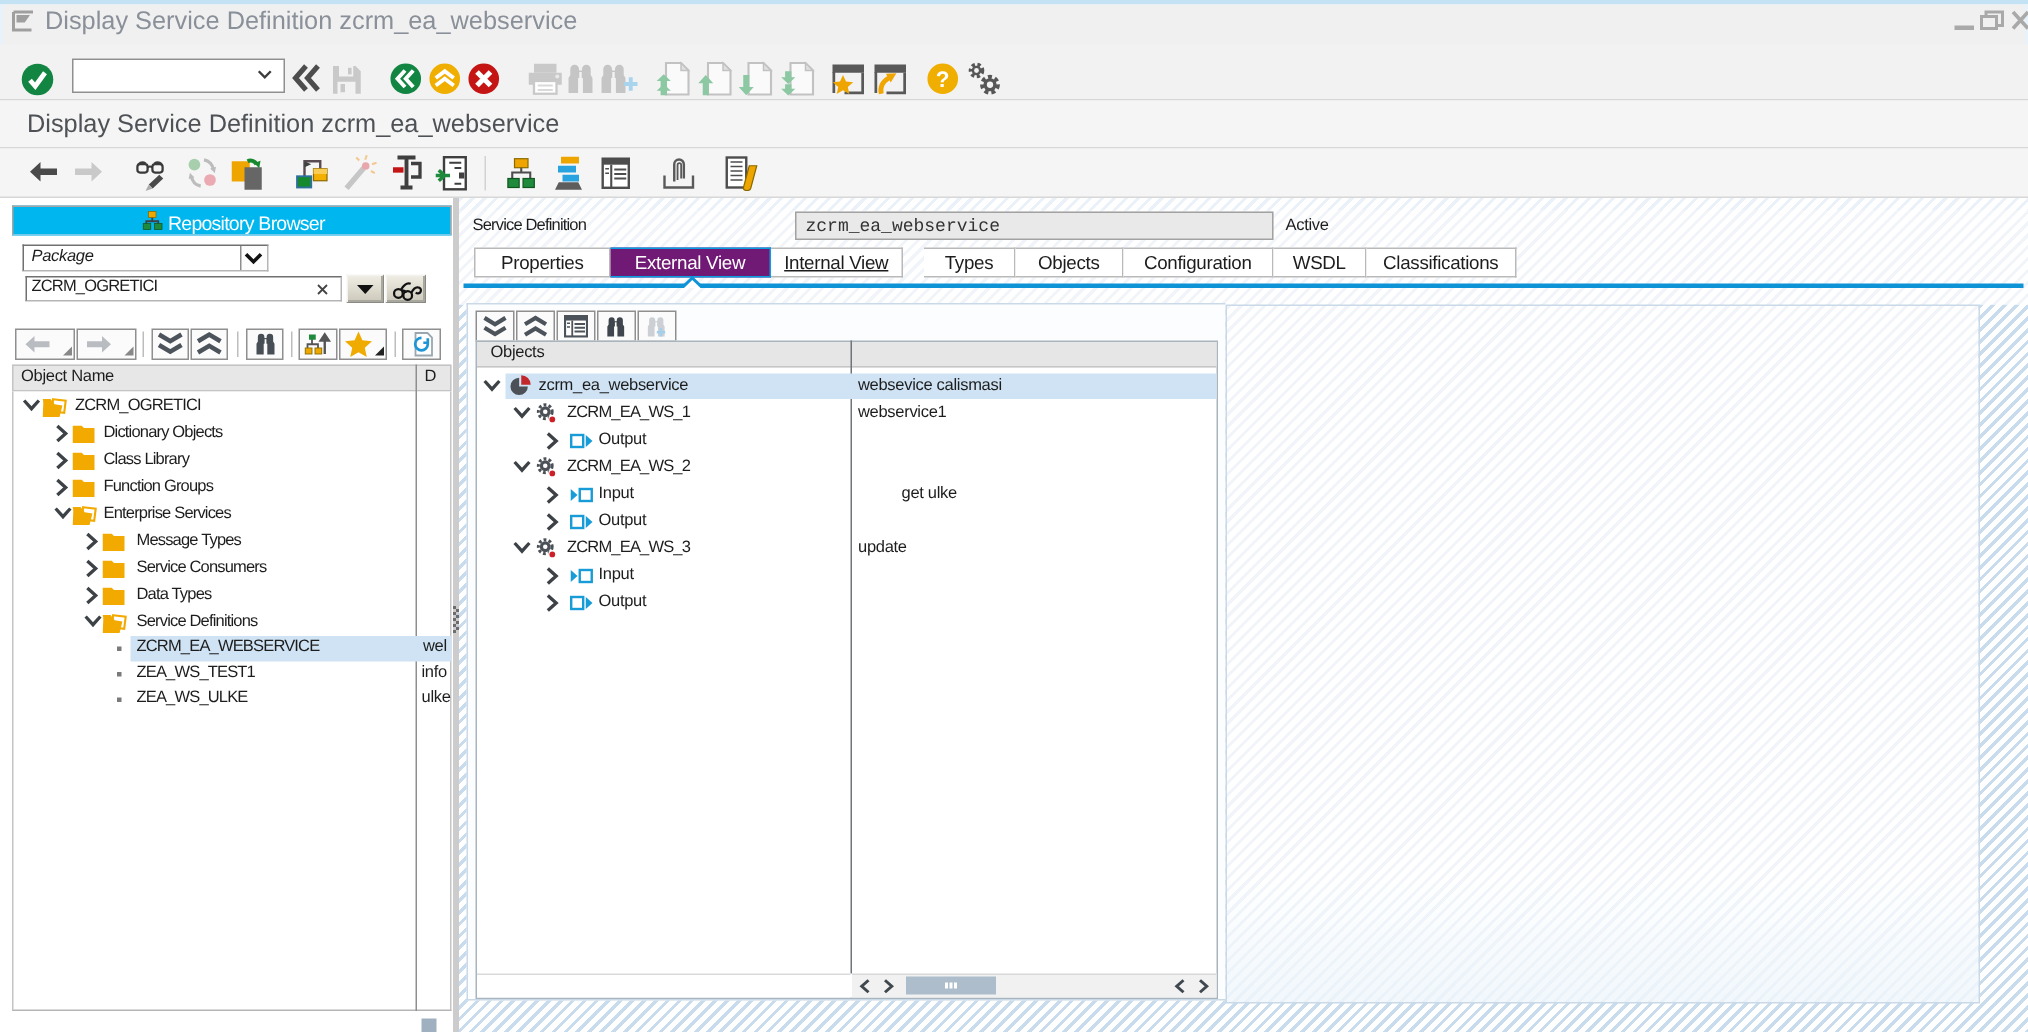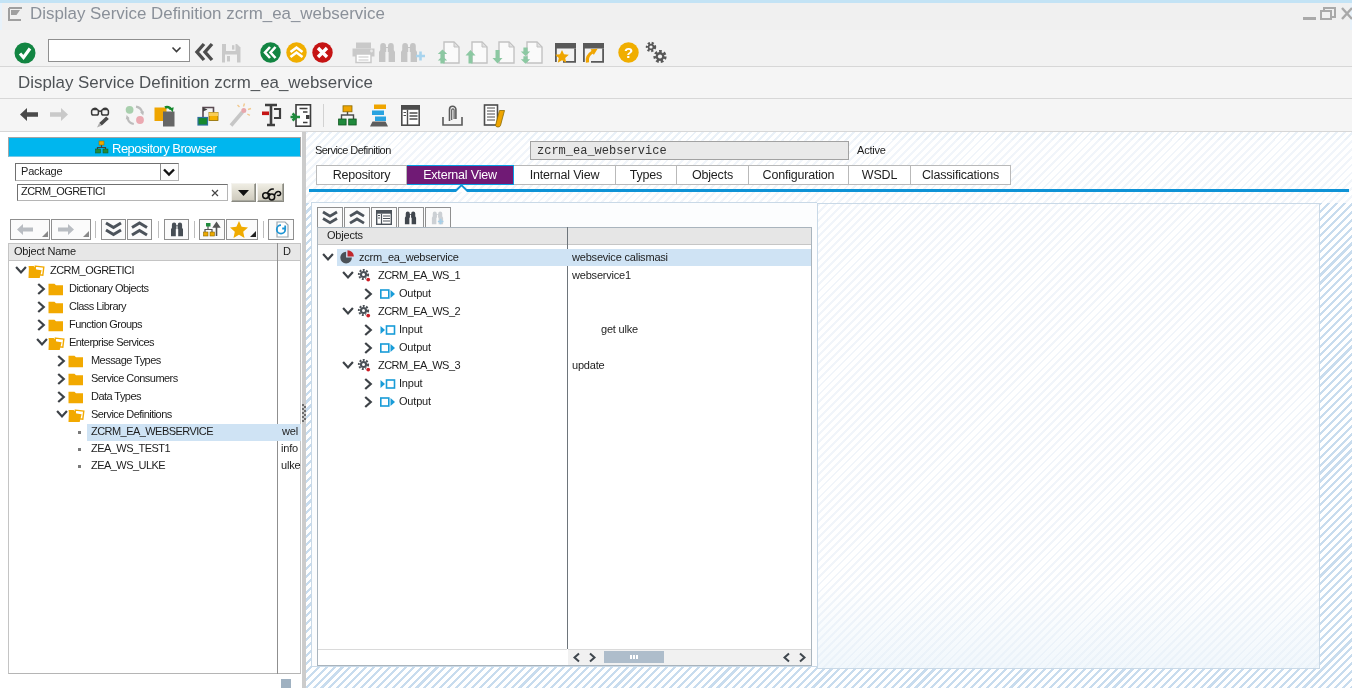--- a/index.html
+++ b/index.html
@@ -241,21 +241,21 @@
 <div class="abs" style="left:8px;top:137px;width:293px;height:20px;background:#00b6ee;border:1px solid #a5a5a5;border-bottom-color:#74c9e8;"></div>
 <svg style="left:95px;top:141px;" width="13" height="12" viewBox="0 0 13 12">
   <path d="M6.5 3 v3 M2.5 9 V6.5 h8 V9" stroke="#3d4145" stroke-width="1.2" fill="none"></path>
   <rect x="4" y="0" width="5" height="4" fill="#eda800" stroke="#8a6a00" stroke-width="0.5"></rect>
   <rect x="0.5" y="8" width="5" height="4" fill="#1f8a3c" stroke="#11551f" stroke-width="0.5"></rect>
   <rect x="8" y="8" width="5" height="4" fill="#1f8a3c" stroke="#11551f" stroke-width="0.5"></rect>
 </svg>
 <div class="t" style="left:112px;top:141px;color:#ffffff;font-size:13px;letter-spacing:-0.5px;">Repository Browser</div>
 
 <div class="abs" style="left:15px;top:163px;width:164px;height:18px;background:#fff;border:1px solid #707070;border-bottom-color:#b5b5b5;border-right-color:#b5b5b5;"></div>
-<div class="t" style="left:21px;top:165px;">Package</div>
+<div class="t" style="left:21px;top:165px;font-style:italic;">Package</div>
 <div class="abs" style="left:160px;top:164px;width:18px;height:16px;border-left:1px solid #8d8d8d;background:#fcfcfc;"></div>
 <svg style="left:163px;top:168px;" width="12" height="8" viewBox="0 0 12 8">
     <path d="M1 1.5 L6 6.5 L11 1.5" stroke="#111" stroke-width="2.4" fill="none"></path>
   </svg>
 
 <div class="abs" style="left:17px;top:184px;width:211px;height:17px;background:#fff;border:1px solid #707070;border-bottom-color:#b5b5b5;border-right-color:#b5b5b5;"></div>
 <div class="t tn" style="left:21px;top:185px;">ZCRM_OGRETICI</div>
 <svg style="left:211px;top:189px;" width="8" height="8" viewBox="0 0 8 8">
     <path d="M1 1 L7 7 M7 1 L1 7" stroke="#444" stroke-width="1.2"></path>
   </svg>
@@ -447,23 +447,23 @@
 <div class="abs" style="left:281px;top:679px;width:10px;height:9px;background:#9fb1c1;"></div>
 
 <div class="t" style="left:315px;top:144px;letter-spacing:-0.55px;">Service Definition</div>
 <div class="abs" style="left:530px;top:141px;width:319px;height:19px;background:#e9e9e9;border:1px solid #a2a2a2;"></div>
 <div class="t" style="left:537px;top:144px;font-family:'Liberation Mono',monospace;font-size:12px;letter-spacing:0;color:#333;">zcrm_ea_webservice</div>
 <div class="t" style="left:857px;top:144px;">Active</div>
 
 <style>
 .tab { position:absolute; top:165px; height:20px; background:#fff; border:1px solid #b9b9b9; border-left:none; color:#1d1d1d; font-size:12.5px; letter-spacing:-0.2px; text-align:center; line-height:19px; }
 </style>
-<div class="tab" style="left:316px;width:91px;border-left:1px solid #b9b9b9;">Repository</div>
+<div class="tab" style="left:316px;width:91px;border-left:1px solid #b9b9b9;">Properties</div>
 <div class="tab" style="left:407px;width:107px;background:#701a75;border-color:#089ee4;color:#fff;">External View</div>
-<div class="tab" style="left:514px;width:102px;">Internal View</div>
+<div class="tab" style="left:514px;width:88px;text-decoration:underline;">Internal View</div>
 <div class="tab" style="left:616px;width:61px;">Types</div>
 <div class="tab" style="left:677px;width:72px;">Objects</div>
 <div class="tab" style="left:749px;width:100px;">Configuration</div>
 <div class="tab" style="left:849px;width:62px;">WSDL</div>
 <div class="tab" style="left:911px;width:100px;">Classifications</div>
 
 <div class="abs" style="left:309px;top:189px;width:1040px;height:3px;background:#0e93d6;"></div>
 <svg style="left:453px;top:184px;" width="17" height="8" viewBox="0 0 17 8">
   <path d="M0 8 L8.5 0 L17 8 z" fill="#0e93d6"></path>
   <path d="M3 8 L8.5 2.6 L14 8 z" fill="#ffffff"></path>

